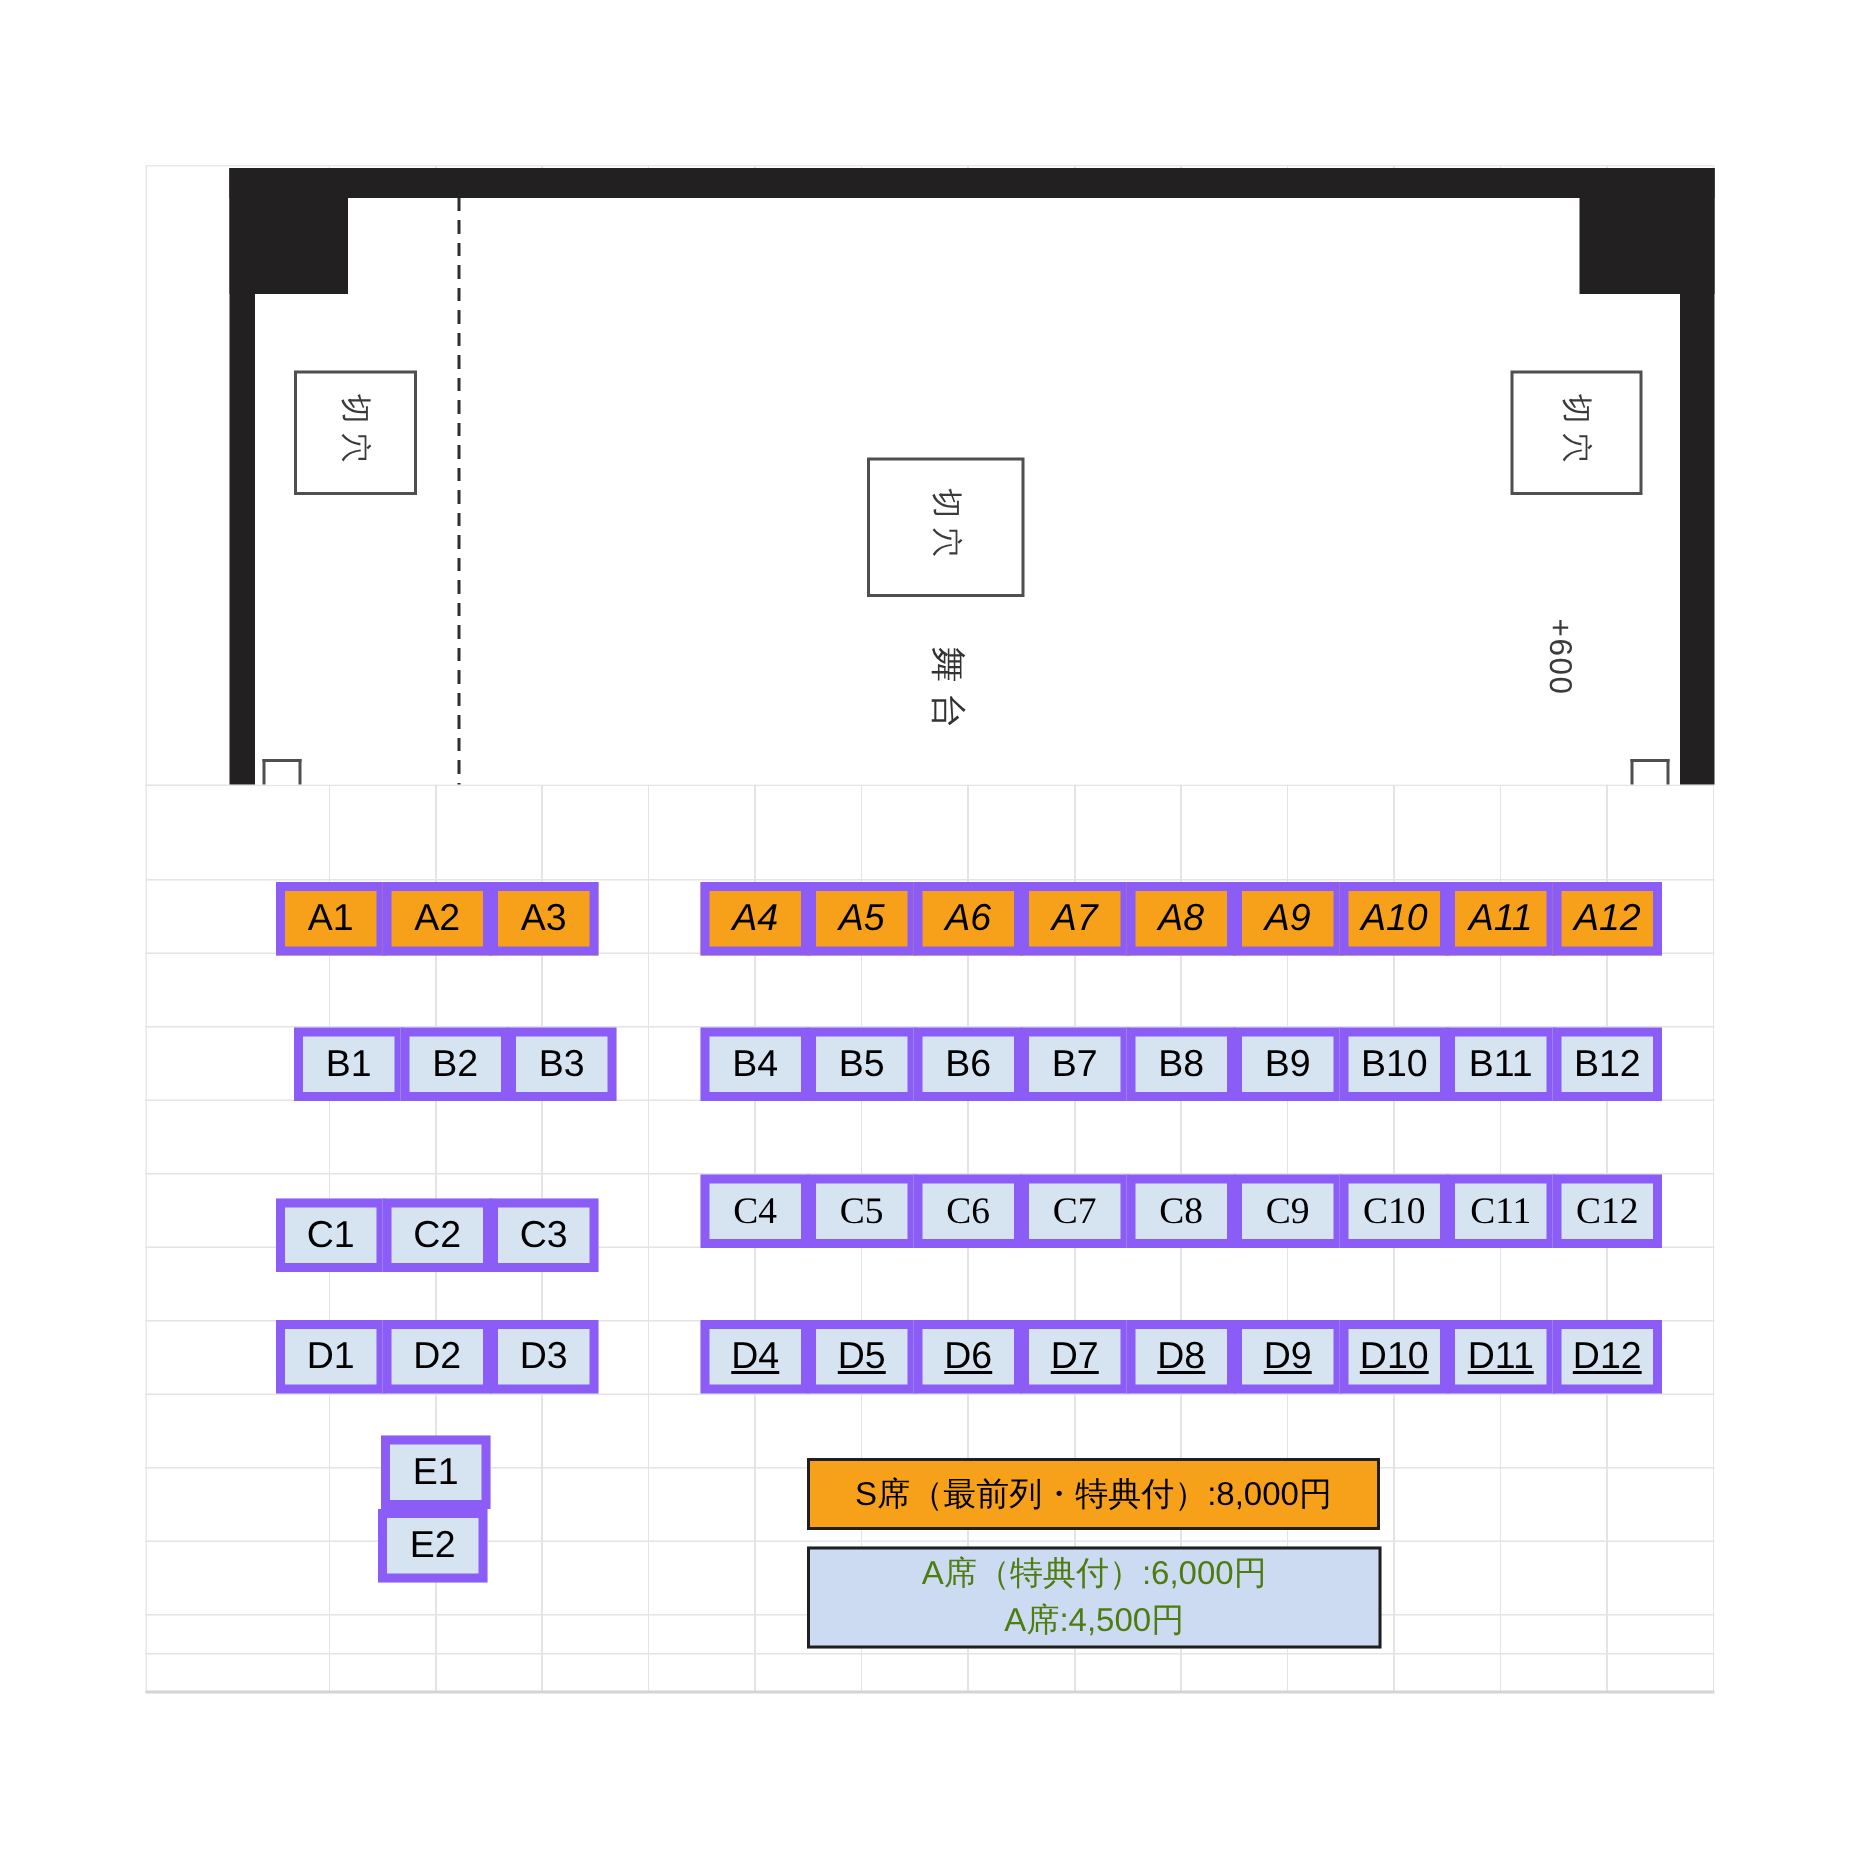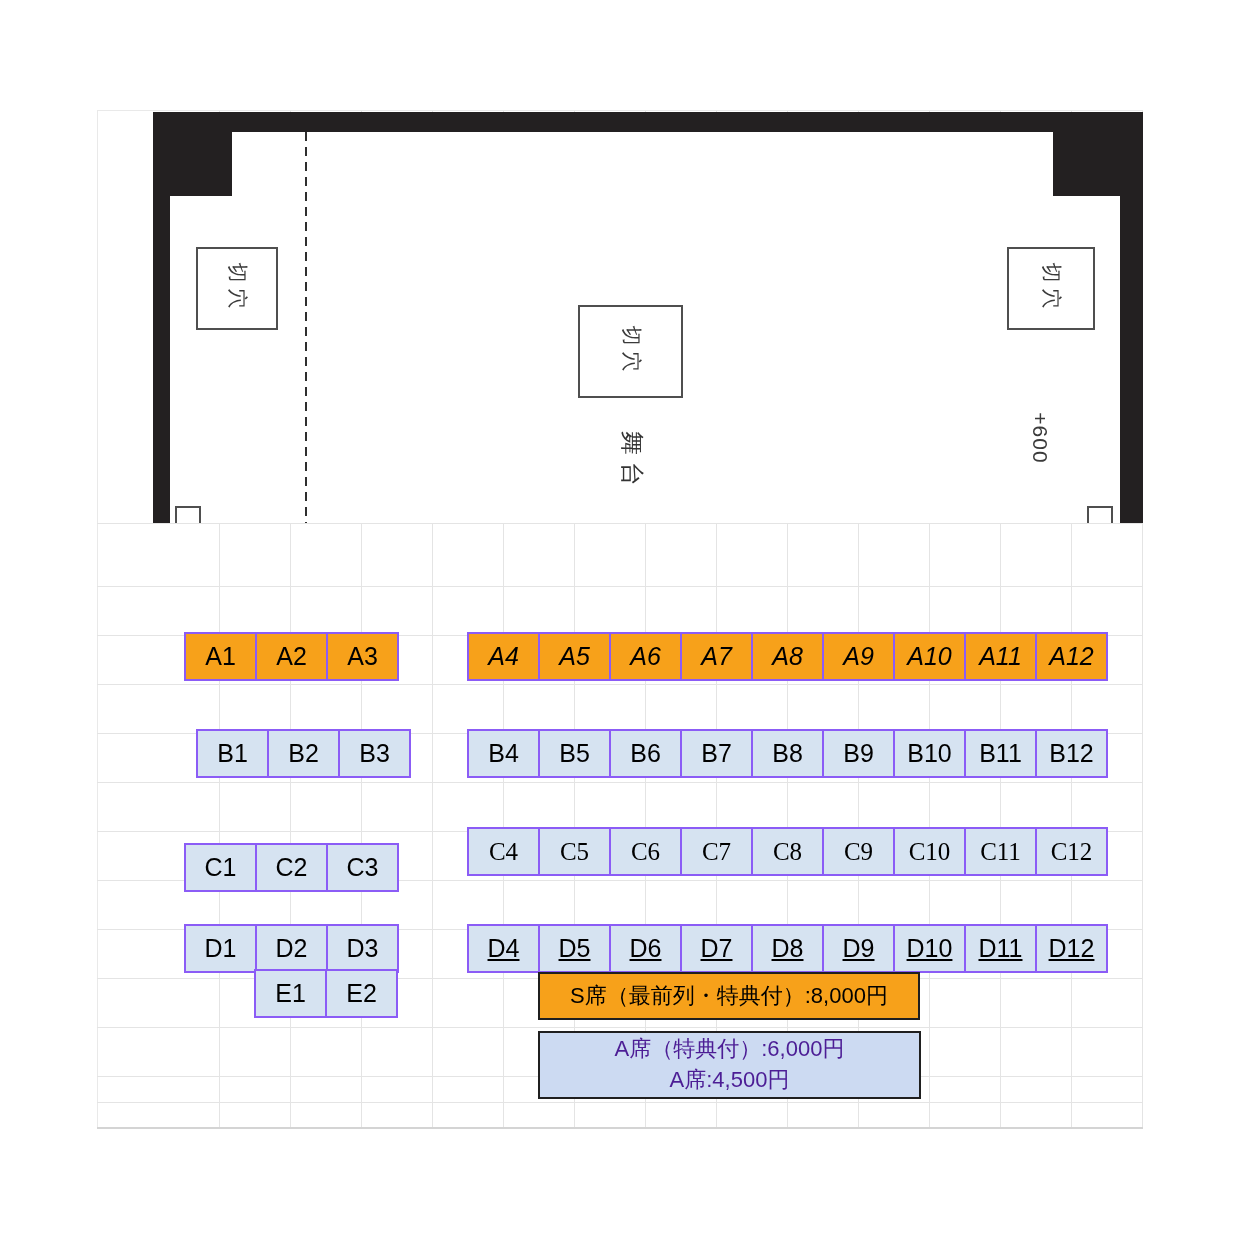--- a/index.html
+++ b/index.html
@@ -35,34 +35,34 @@
     display:flex; align-items:center; justify-content:center; }
   .butai-wrap .vtext { font-size:24px; color:#333; letter-spacing:7px; }
   .plus600-wrap{ position:absolute; left:1012px; top:405px; width:56px; height:66px;
     display:flex; align-items:center; justify-content:center; }
   .plus600-wrap .vtext { font-size:21px; letter-spacing:1px; color:#3a3a3a; }
   .notch { position:absolute; width:26px; height:17px; border:2px solid #4f4f4f; border-bottom:none; background:#fff; }
   .notch-left  { left:175px;  top:506px; }
   .notch-right { left:1087px; top:506px; }
   
   .seat-group { position:absolute; display:flex; }
-  .seat { width:73px; height:49px; border:2px solid #8b5cf6; flex:0 0 auto;
+  .seat { width:73px; height:49px; border:6px solid #8b5cf6; flex:0 0 auto;
     display:flex; align-items:center; justify-content:center;
-    font-size:25px; color:#000; cursor:default;margin-top:44px; }
+    font-size:25px; color:#000; cursor:default; }
   .seat + .seat { margin-left:-2px; }
   .seat-s { background: var(--s-fill, #F7A11A); }
   .seat-a { background: var(--a-fill, #D6E3F1); }
   
   .legend-s { position:absolute; left:538px; top:972px; width:382px; height:48px;
     background: var(--s-fill, #F7A11A); border:2px solid #1f1f1f;
     display:flex; align-items:center; justify-content:center; font-size:22px; color:#000; }
   .legend-a { position:absolute; left:538px; top:1031px; width:383px; height:68px;
     background: var(--a-legend-fill, #CCDAF2); border:2px solid #1f1f1f;
     display:flex; flex-direction:column; align-items:center; justify-content:center;
-    font-size:22px; line-height:1.4; color:#4c1d95; }
+    font-size:22px; line-height:1.4; color:#4d7c0f; }
 </style>
 </head>
 <body>
 
 <div class="canvas">
 
   <div id="grid-layer">
     <div class="grid-vfield"></div>
     <div class="grid-edge-left"></div>
     <div class="grid-edge-top"></div>
@@ -169,21 +169,21 @@
         <div class="seat seat-a">D4</div>
         <div class="seat seat-a">D5</div>
         <div class="seat seat-a">D6</div>
         <div class="seat seat-a">D7</div>
         <div class="seat seat-a">D8</div>
         <div class="seat seat-a">D9</div>
         <div class="seat seat-a">D10</div>
         <div class="seat seat-a">D11</div>
         <div class="seat seat-a">D12</div>
       </div>
-      <div class="seat-group" style="left: 254px; top: 925px;">
+      <div class="seat-group" style="left: 254px; top: 957px; flex-direction: column;">
         <div class="seat seat-a">E1</div>
         <div class="seat seat-a">E2</div>
       </div>
     </div>
 
   <div class="legend-s">
     <span>S席（最前列・特典付）:8,000円</span>
   </div>
   <div class="legend-a">
     <span>A席（特典付）:6,000円</span>

